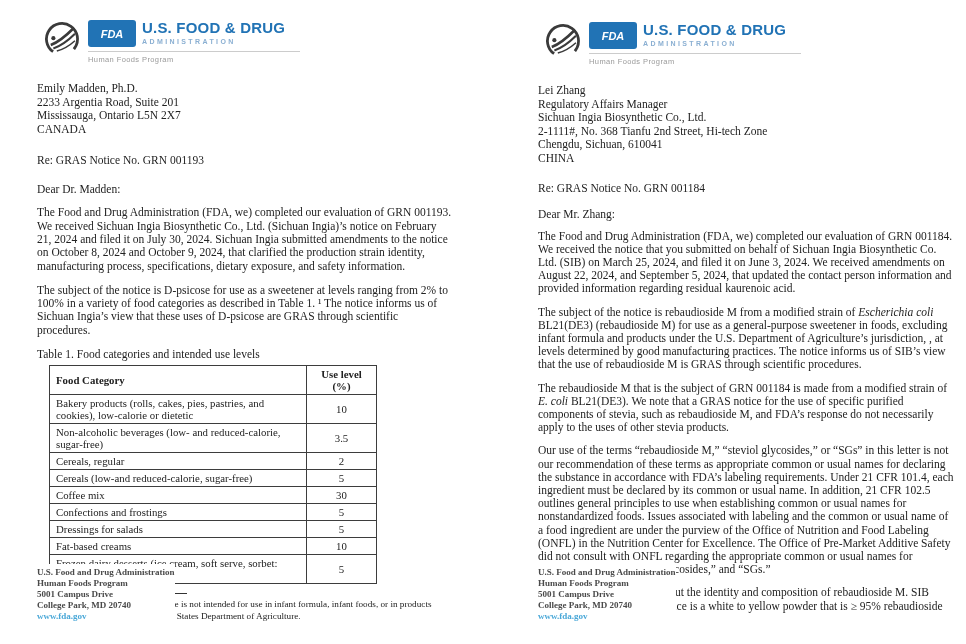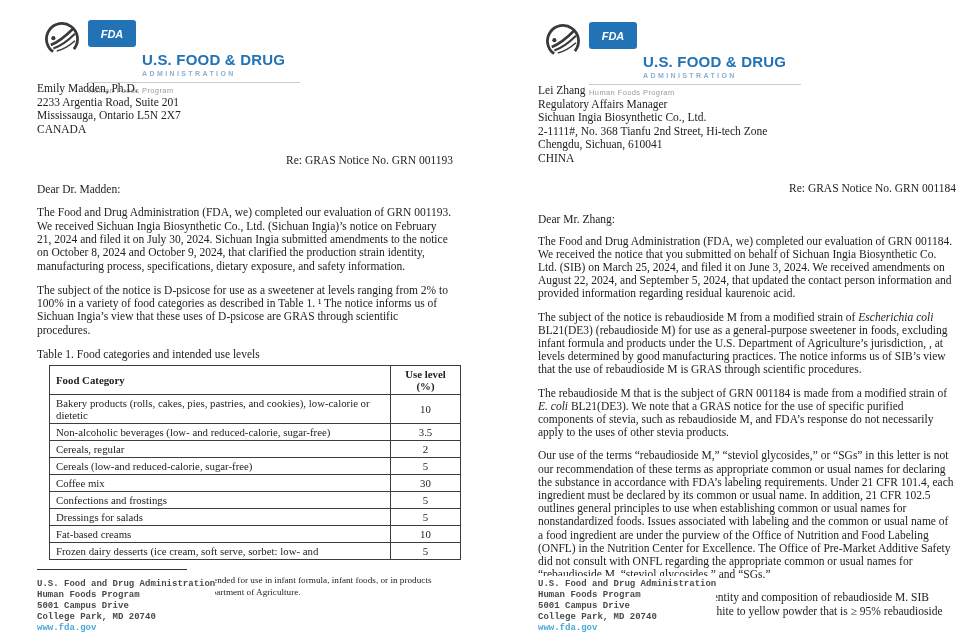--- a/index.html
+++ b/index.html
@@ -30,72 +30,72 @@
   .fda-box {
     width: 48px; height: 27px; border-radius: 3px;
     background: #2173b5; color: #ffffff;
     font-family: "Liberation Sans", sans-serif;
     font-weight: bold; font-style: italic; font-size: 11px;
     display: flex; align-items: center; justify-content: center;
   }
   .wordmark-top {
     font-family: "Liberation Sans", sans-serif;
     font-weight: bold; font-size: 15px; letter-spacing: 0.2px;
-    color: #2173b5; line-height: 16px; margin-top: 32px;
+    color: #2173b5; line-height: 16px;
   }
   .wordmark-bottom {
     font-family: "Liberation Sans", sans-serif;
     font-weight: bold; font-size: 7px; letter-spacing: 2.4px;
     color: #8aafd2; line-height: 9px; margin-top: 1px;
   }
   .lh-rule { border-top: 1px solid #cccccc; width: 212px; margin: 4px 0 3px 0; }
   .program {
     font-family: "Liberation Sans", sans-serif;
     font-size: 7.5px; color: #9a9a9a; letter-spacing: 0.4px;
   }
 
   
   .recipient { margin-top: 14px; font-size: 11.5px; line-height: 13.6px; }
-  .re-line { margin-top: 18px; text-align: right; font-size: 11.5px; }
+  .re-line { margin-top: 18px; text-align: left; font-size: 11.5px; }
   #page-right .re-line { margin-top: 16px; }
   .salutation { margin-top: 17px; font-size: 11.5px; }
-  #page-right .salutation { margin-top: 19px; }
+  #page-right .salutation { margin-top: 14px; }
   p.body-par { margin-top: 11px; font-size: 11.5px; line-height: 13.3px; }
   #page-right p.body-par { margin-top: 10px; line-height: 13.2px; }
   p.body-par i { font-style: italic; }
 
   
   .table-title { margin-top: 11px; font-size: 11.5px; }
   table.use-table {
     margin: 5px 0 0 12px;
     border-collapse: collapse;
-    width: 412px;
+    width: 328px;
     font-size: 10.8px;
     line-height: 12px;
   }
   table.use-table th, table.use-table td {
     border: 1px solid #3d3d3d;
     padding: 2px 6px;
     vertical-align: middle;
     text-align: left;
   }
   table.use-table th { font-weight: bold; }
   table.use-table th.lvl, table.use-table td.lvl {
     width: 70px; text-align: center;
   }
 
   
   .footnote-rule { border-top: 1px solid #333333; width: 150px; margin-top: 9px; }
   .footnote { margin: 5px 0 0 8px; font-size: 9.2px; line-height: 11.6px; width: 392px; }
 
   
   .footer {
-    position: absolute; bottom: 10px; left: 37px;
+    position: absolute; bottom: 22px; left: 37px;
     background: #ffffff; padding-top: 3px;
-    font-family: Liberation Mono, monospace;
+    font-family: Liberation Serif, serif;
     font-weight: bold; font-size: 9px; line-height: 11px;
     color: #4a4a4a;
   }
   #page-right .footer { left: 55px; }
   .footer a { color: #4aa8d8; text-decoration: none; display: inline-block; }
 </style>
 </head>
 <body>
 
 <div class="page" id="page-left">

